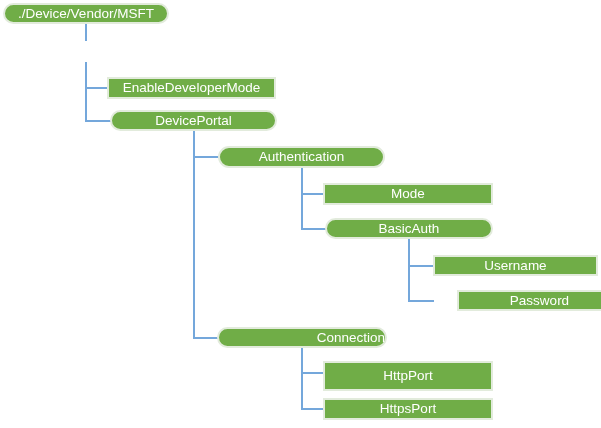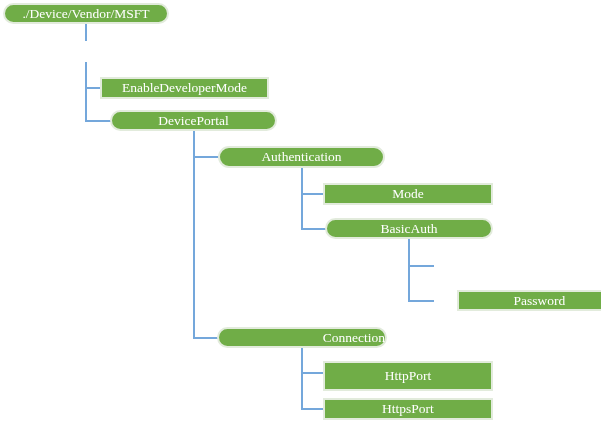--- a/index.html
+++ b/index.html
@@ -30,54 +30,57 @@
   }
   .tree-node.pill { border-radius: 12px; }
   .tree-node.rect { border-radius: 0; }
   .connector {
     position: absolute;
   }
 </style>
 </head>
 <body>
 
-<div id="canvas" style="background: rgb(255, 255, 255); font-family: Liberation Serif, serif;">
+<div id="canvas" style="background: rgb(255, 255, 255);">
     <div class="connector" style="left: 85px; top: 24px; width: 2px; height: 17px; background: rgb(116, 167, 219);"></div>
     <div class="connector" style="left: 86px; top: 87px; width: 23px; height: 2px; background: rgb(116, 167, 219);"></div>
     <div class="connector" style="left: 86px; top: 120px; width: 25px; height: 2px; background: rgb(116, 167, 219);"></div>
     <div class="connector" style="left: 85px; top: 62px; width: 2px; height: 60px; background: rgb(116, 167, 219);"></div>
     <div class="connector" style="left: 194px; top: 156px; width: 25px; height: 2px; background: rgb(116, 167, 219);"></div>
     <div class="connector" style="left: 194px; top: 337px; width: 24px; height: 2px; background: rgb(116, 167, 219);"></div>
     <div class="connector" style="left: 193px; top: 131px; width: 2px; height: 208px; background: rgb(116, 167, 219);"></div>
     <div class="connector" style="left: 302px; top: 193px; width: 22px; height: 2px; background: rgb(116, 167, 219);"></div>
     <div class="connector" style="left: 302px; top: 228px; width: 24px; height: 2px; background: rgb(116, 167, 219);"></div>
     <div class="connector" style="left: 301px; top: 168px; width: 2px; height: 62px; background: rgb(116, 167, 219);"></div>
     <div class="connector" style="left: 409px; top: 265px; width: 25px; height: 2px; background: rgb(116, 167, 219);"></div>
     <div class="connector" style="left: 409px; top: 300px; width: 25px; height: 2px; background: rgb(116, 167, 219);"></div>
     <div class="connector" style="left: 408px; top: 239px; width: 2px; height: 63px; background: rgb(116, 167, 219);"></div>
     <div class="connector" style="left: 302px; top: 372px; width: 22px; height: 2px; background: rgb(116, 167, 219);"></div>
     <div class="connector" style="left: 302px; top: 408px; width: 22px; height: 2px; background: rgb(116, 167, 219);"></div>
     <div class="connector" style="left: 301px; top: 348px; width: 2px; height: 62px; background: rgb(116, 167, 219);"></div>
     <div class="tree-node pill" style="left: 3px; top: 3px; width: 166px; height: 21px; background: rgb(112, 173, 71); border-color: rgb(226, 235, 220); color: rgb(255, 255, 255);">
       <span>./Device/Vendor/MSFT</span>
     </div>
-    <div class="tree-node rect" style="left: 100px; top: 77px; width: 169px; height: 22px; background: rgb(112, 173, 71); border-color: rgb(226, 235, 220); color: rgb(255, 255, 255);">
+    <div class="tree-node rect" style="left: 107px; top: 77px; width: 169px; height: 22px; background: rgb(112, 173, 71); border-color: rgb(226, 235, 220); color: rgb(255, 255, 255);">
       <span>EnableDeveloperMode</span>
     </div>
     <div class="tree-node pill" style="left: 110px; top: 110px; width: 167px; height: 21px; background: rgb(112, 173, 71); border-color: rgb(226, 235, 220); color: rgb(255, 255, 255);">
       <span>DevicePortal</span>
     </div>
     <div class="tree-node pill" style="left: 218px; top: 146px; width: 167px; height: 22px; background: rgb(112, 173, 71); border-color: rgb(226, 235, 220); color: rgb(255, 255, 255);">
       <span>Authentication</span>
     </div>
     <div class="tree-node rect" style="left: 323px; top: 183px; width: 170px; height: 22px; background: rgb(112, 173, 71); border-color: rgb(226, 235, 220); color: rgb(255, 255, 255);">
       <span>Mode</span>
     </div>
     <div class="tree-node pill" style="left: 325px; top: 218px; width: 168px; height: 21px; background: rgb(112, 173, 71); border-color: rgb(226, 235, 220); color: rgb(255, 255, 255);">
       <span>BasicAuth</span>
+    </div>
+    <div class="tree-node rect" style="left: 433px; top: 255px; width: 165px; height: 21px; background: rgb(112, 173, 71); border-color: rgb(226, 235, 220); color: rgb(255, 255, 255);">
+      <span>Username</span>
     </div>
     <div class="tree-node rect" style="left: 457px; top: 290px; width: 165px; height: 21px; background: rgb(112, 173, 71); border-color: rgb(226, 235, 220); color: rgb(255, 255, 255);">
       <span>Password</span>
     </div>
     <div class="tree-node pill" style="left: 217px; top: 327px; width: 170px; height: 21px; background: rgb(112, 173, 71); border-color: rgb(226, 235, 220); color: rgb(255, 255, 255); justify-content: flex-end;">
       <span>Connection</span>
     </div>
     <div class="tree-node rect" style="left: 323px; top: 361px; width: 170px; height: 30px; background: rgb(112, 173, 71); border-color: rgb(226, 235, 220); color: rgb(255, 255, 255);">
       <span>HttpPort</span>
     </div>

